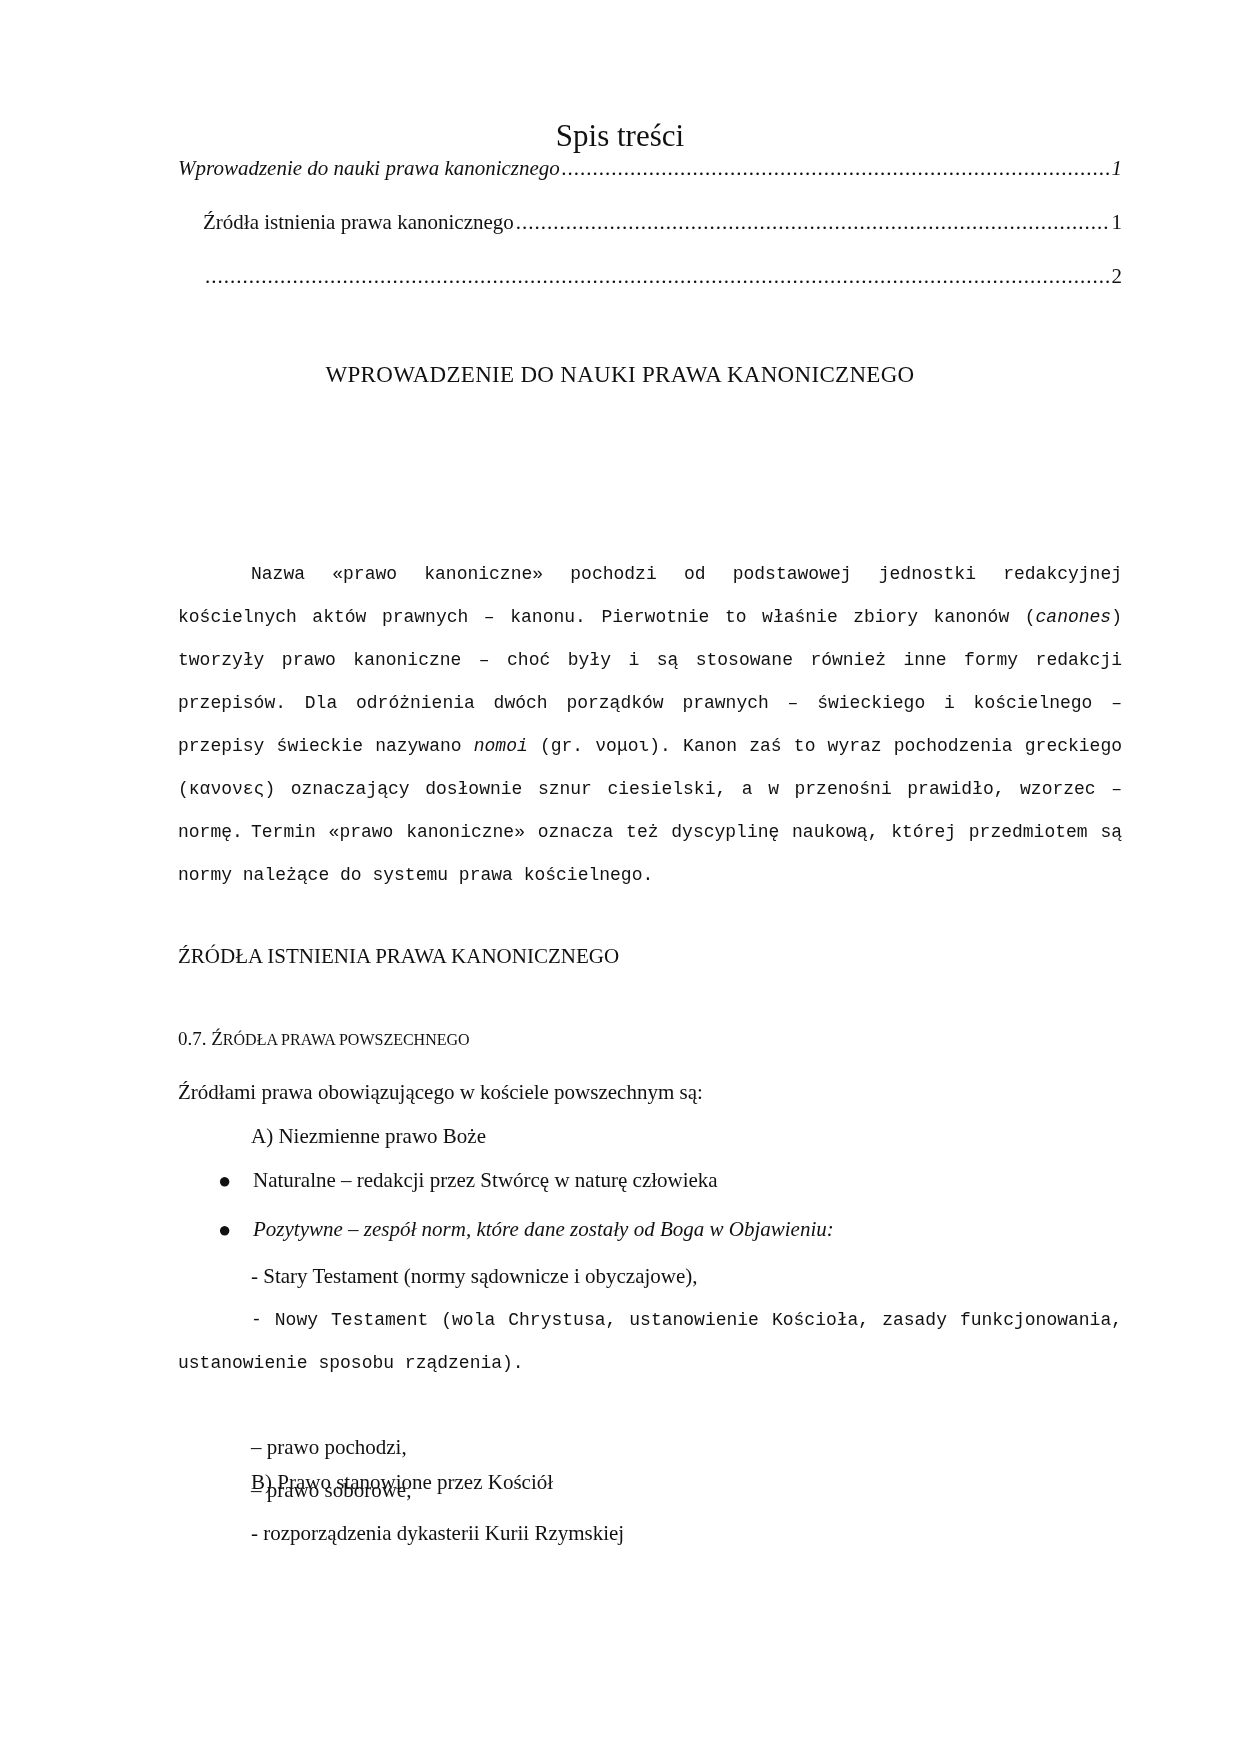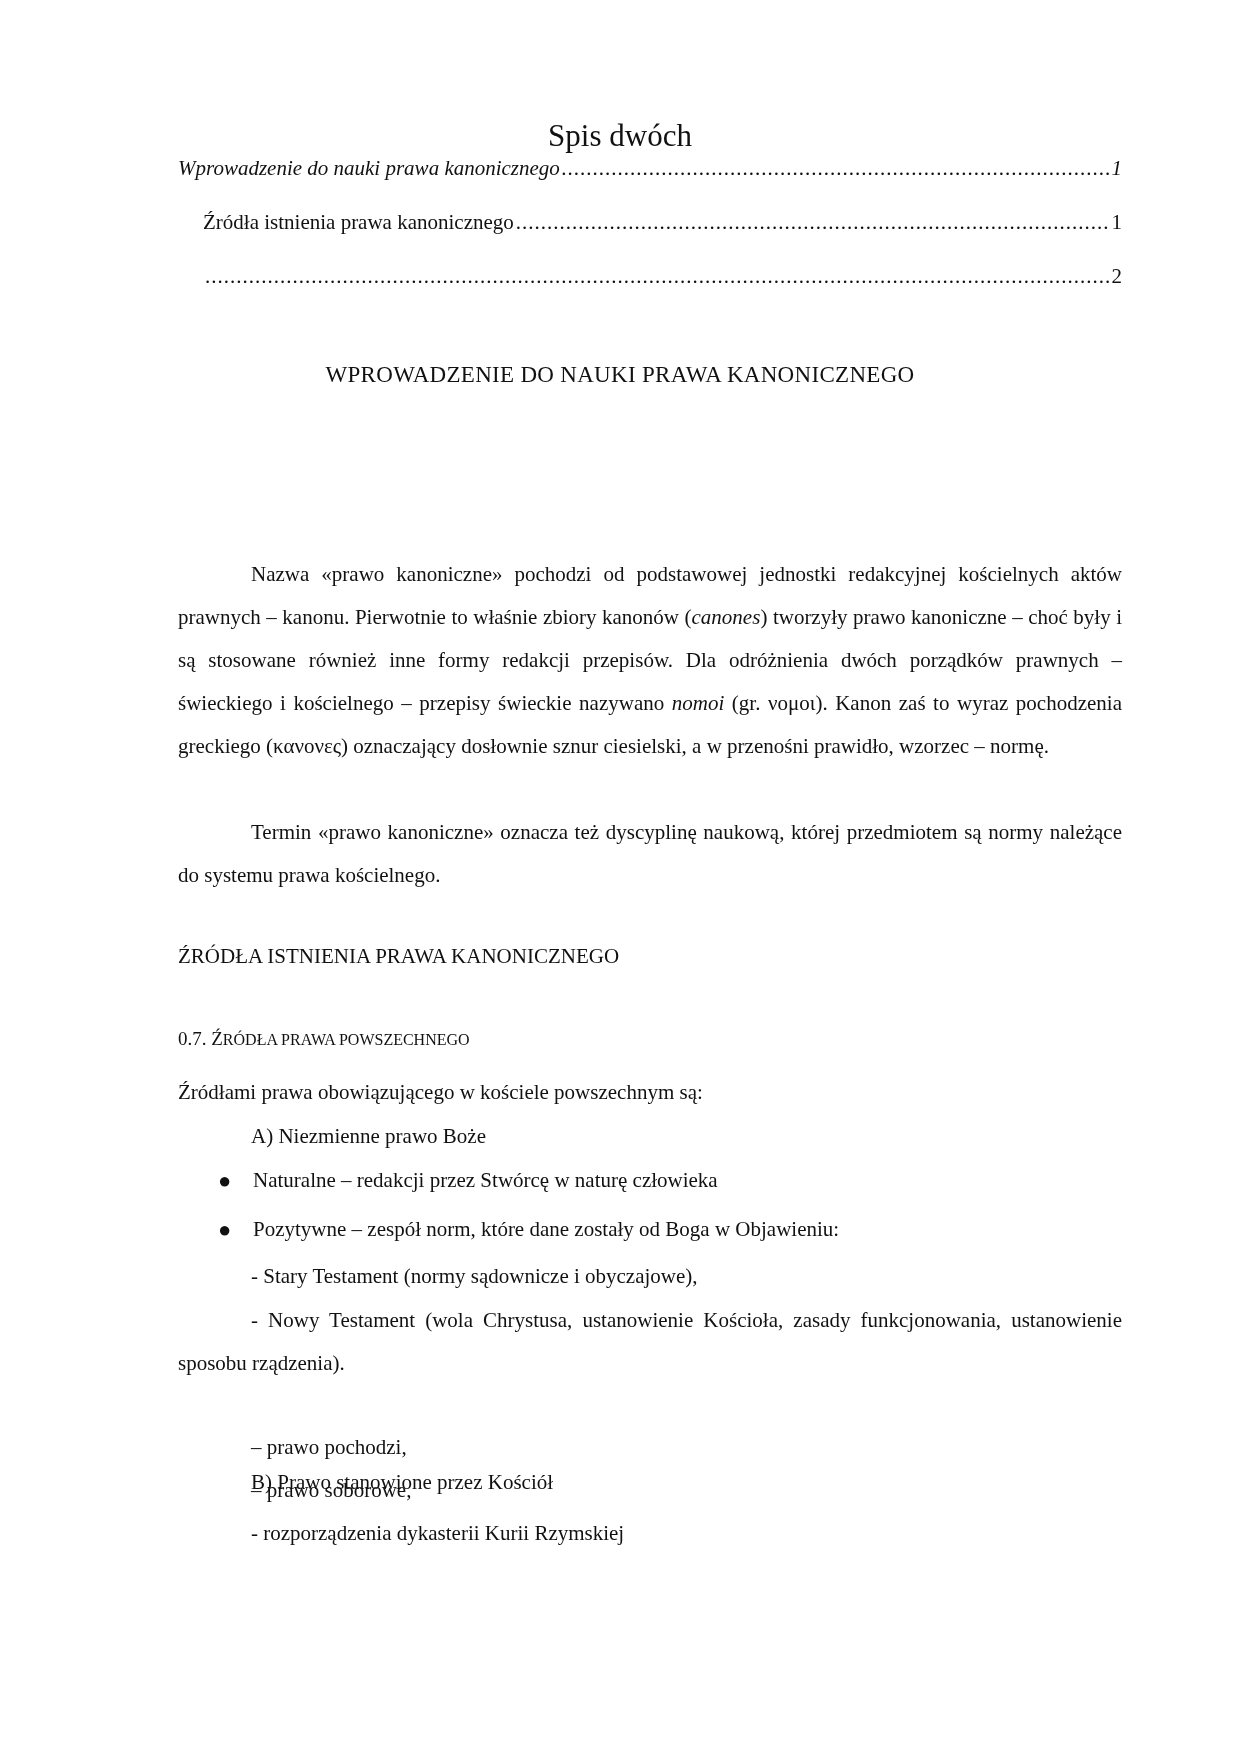--- a/index.html
+++ b/index.html
@@ -8,34 +8,34 @@
   .abs { position: absolute; white-space: nowrap; }
   .toc-title { left: 0; width: 1240px; text-align: center; top: 118px; font-size: 31px; }
   .toc-row { left: 178px; width: 944px; display: flex; align-items: baseline; font-size: 21px; }
   .toc-row.sub { left: 203px; width: 919px; }
   .toc-row .lbl { white-space: nowrap; }
   .toc-row .dots { flex: 1; overflow: hidden; white-space: nowrap; margin: 0 2px; }
   .toc-row .dots::after { content: "................................................................................................................................................................................................................"; letter-spacing: 1px; }
   .toc-row .num { white-space: nowrap; }
   .italic { font-style: italic; }
   .h1 { left: 0; width: 1240px; text-align: center; top: 362px; font-size: 23px; letter-spacing: 0.3px; }
-  .para { left: 178px; width: 944px; font-size: 21px; line-height: 43px; text-align: justify; white-space: normal; }
+  .para { left: 178px; width: 944px; font-size: 18px; line-height: 43px; text-align: justify; white-space: normal; font-family: Liberation Mono, monospace; }
   .para .indent { display: inline-block; width: 73px; }
   .line { left: 178px; font-size: 21px; }
   .h2 { left: 178px; top: 944px; font-size: 21px; }
   .h3 { left: 178px; top: 1028px; font-size: 19px; }
   .h3 .sc { font-size: 16px; }
   .bullet-dot { font-size: 22px; }
 </style>
 </head>
 <body>
 
 <div>
 
-  <div class="abs toc-title">Spis dwóch</div>
+  <div class="abs toc-title">Spis treści</div>
 
   <div class="abs toc-row italic" style="top:156px;">
     <span class="lbl">Wprowadzenie do nauki prawa kanonicznego</span>
     <span class="dots"></span>
     <span class="num">1</span>
   </div>
   <div class="abs toc-row sub" style="top:210px;">
     <span class="lbl">Źródła istnienia prawa kanonicznego</span>
     <span class="dots"></span>
     <span class="num">1</span>
@@ -66,21 +66,21 @@
   <div class="abs line" style="left:251px; top:1124px;">A)  Niezmienne prawo Boże</div>
 
   <div class="abs line" style="left:218px; top:1168px;">
     <span class="bullet-dot">●</span>
   </div>
   <div class="abs line" style="left:253px; top:1168px;">Naturalne – redakcji przez Stwórcę w naturę człowieka</div>
 
   <div class="abs line" style="left:218px; top:1217px;">
     <span class="bullet-dot">●</span>
   </div>
-  <div class="abs line" style="left:253px; top:1217px;">Pozytywne – zespół norm, które dane zostały od Boga w Objawieniu:</div>
+  <div class="abs line" style="left:253px; top:1217px;font-style:italic;">Pozytywne – zespół norm, które dane zostały od Boga w Objawieniu:</div>
 
   <div class="abs line" style="left:251px; top:1264px;">- Stary Testament (normy sądownicze i obyczajowe),</div>
 
   <div class="abs para" style="top:1299px;">
     <span class="indent"></span><span>- Nowy Testament (wola Chrystusa, ustanowienie Kościoła, zasady funkcjonowania, ustanowienie sposobu rządzenia).</span>
   </div>
 
   <div class="abs line" style="left:251px; top:1470px;text-align:right;">B) Prawo stanowione przez Kościół</div>
   <div class="abs line" style="left:251px; top:1435px;">– prawo pochodzi,</div>
   <div class="abs line" style="left:251px; top:1478px;">– prawo soborowe,</div>

